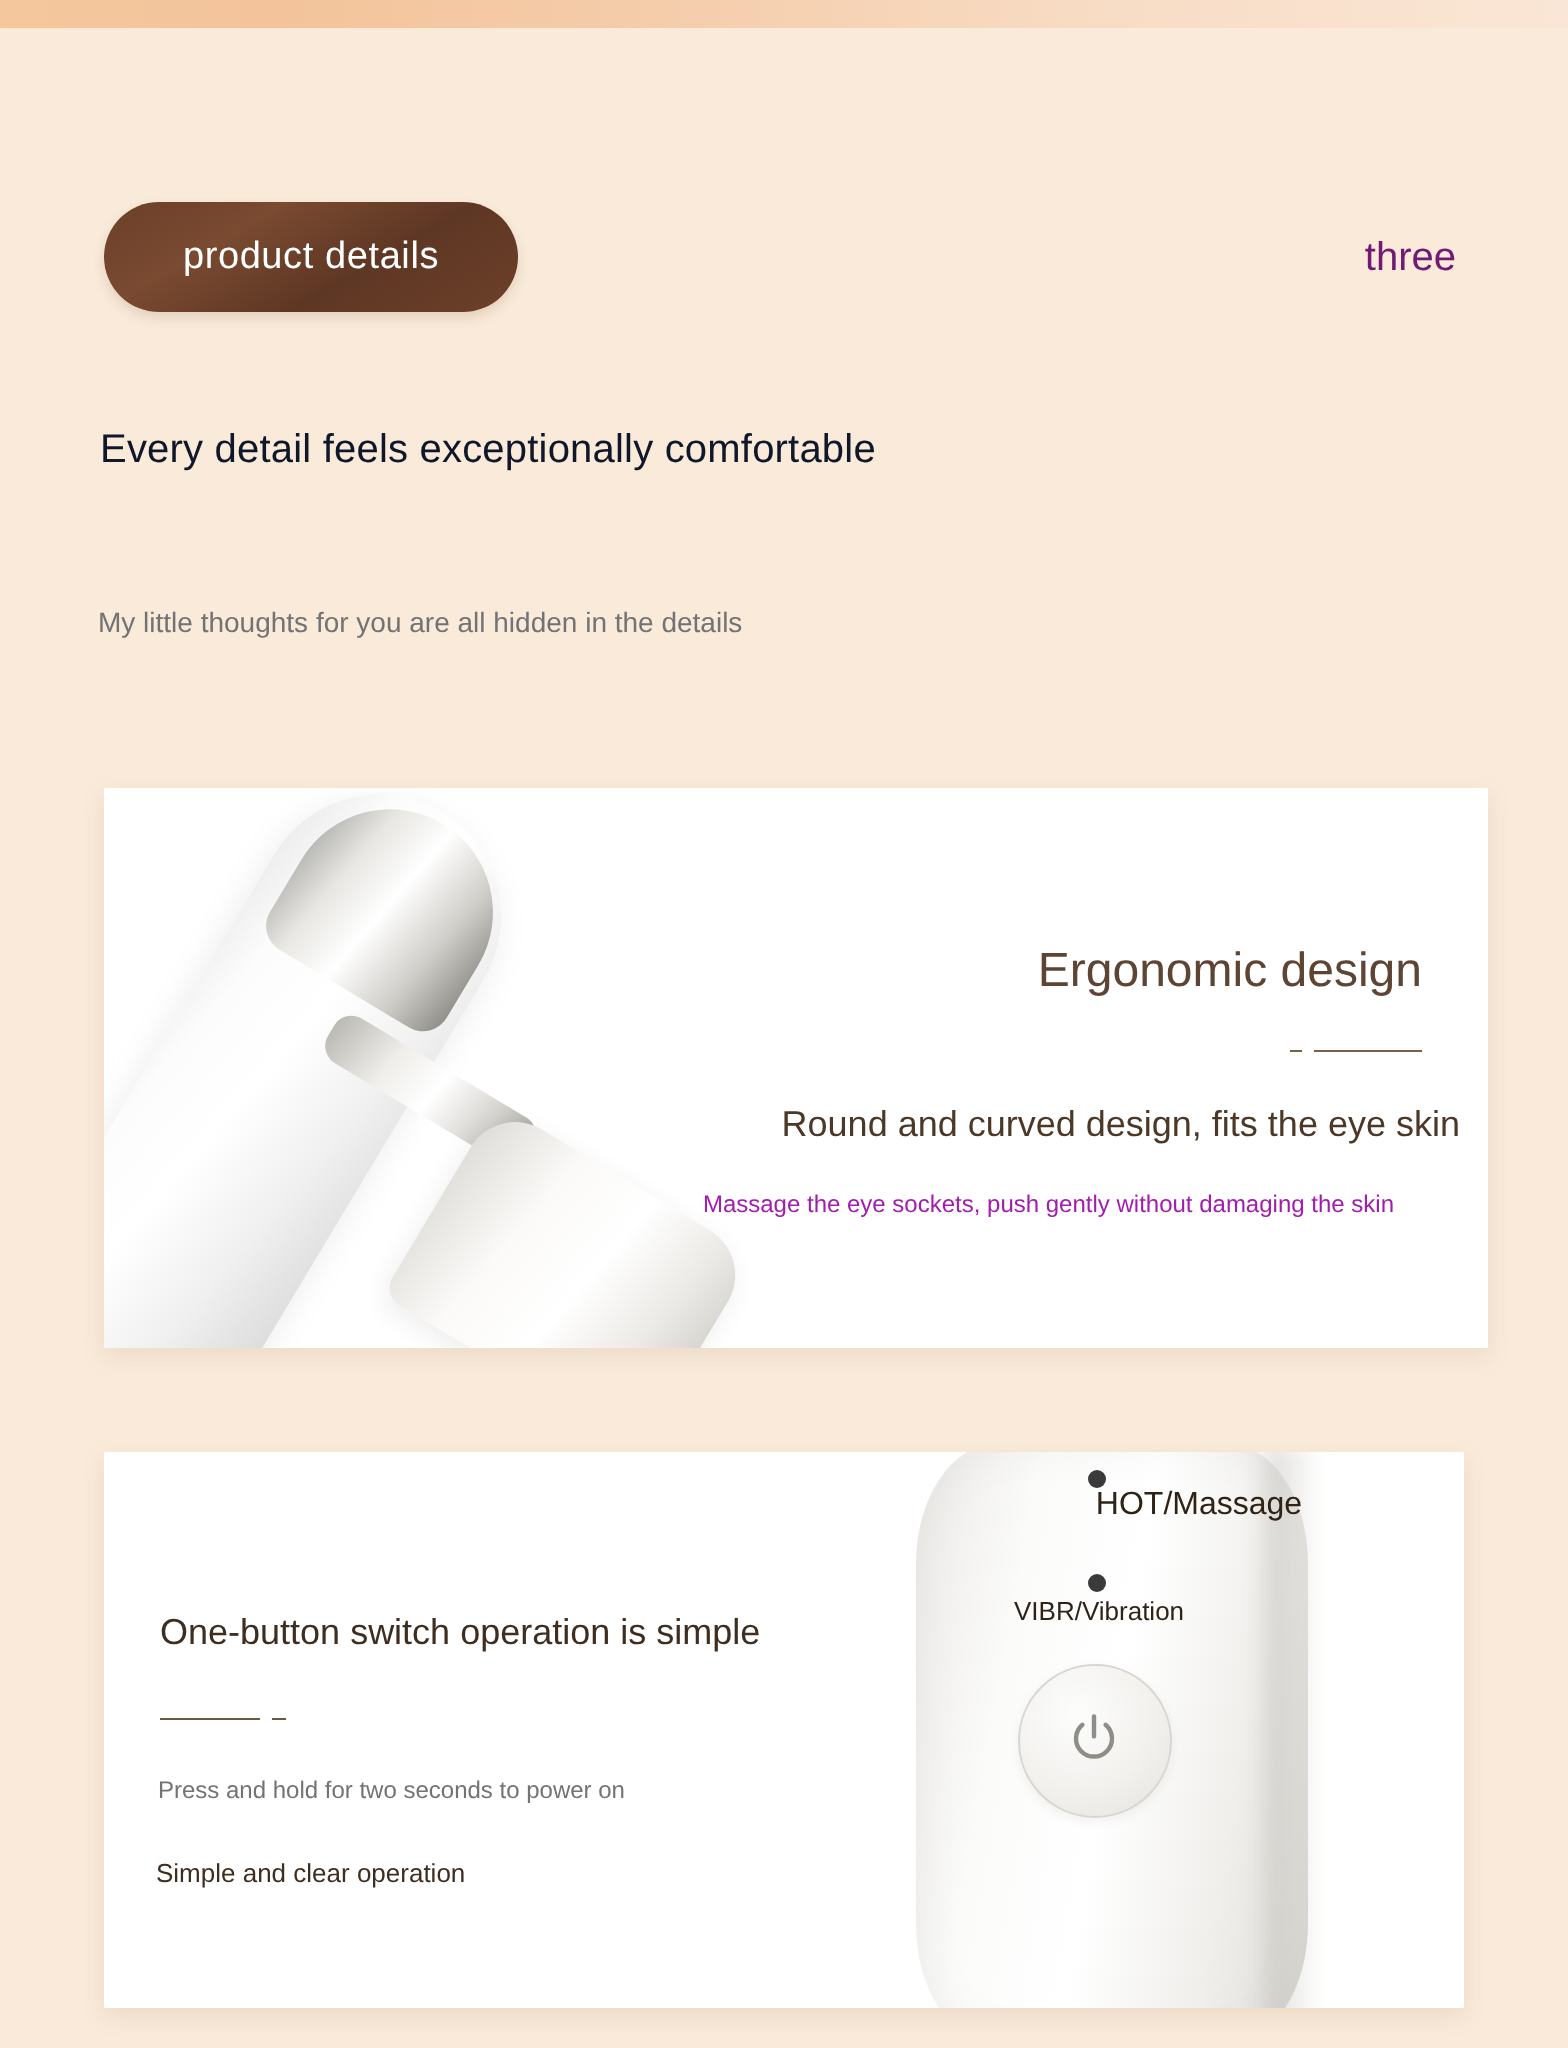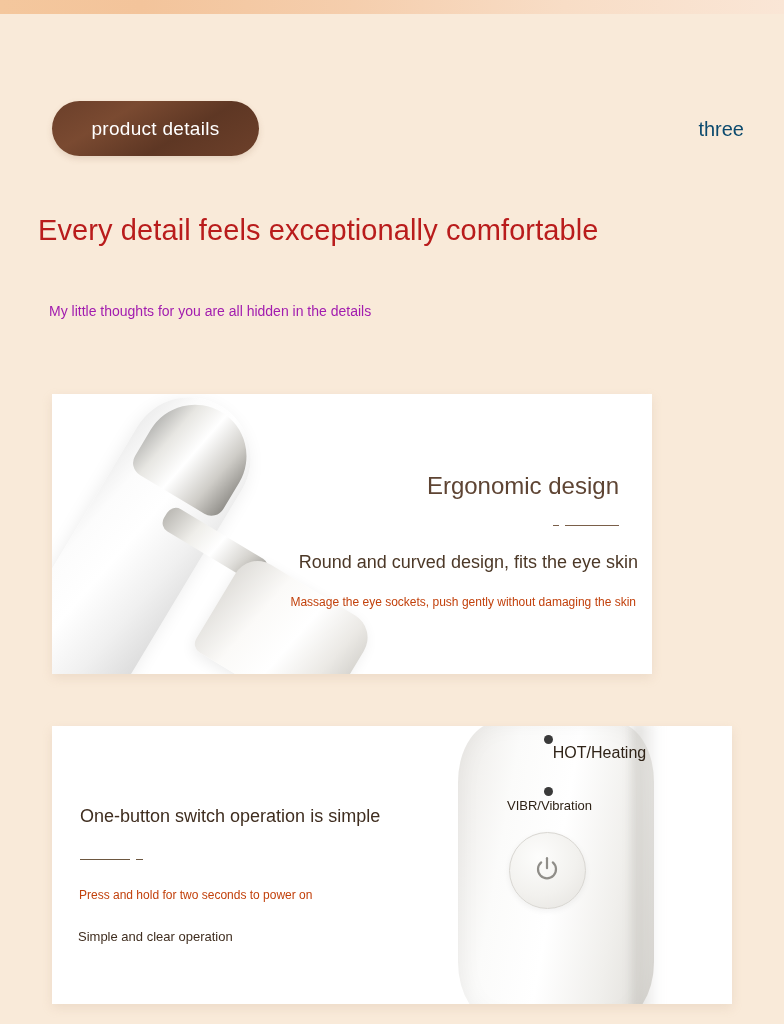--- a/index.html
+++ b/index.html
@@ -56,56 +56,56 @@
     top: 133px;
     width: 26px;
     height: 20px;
     background: linear-gradient(160deg, #4e2d1d 0%, #5c3723 100%);
     border-bottom-left-radius: 6px;
     border-top-left-radius: 2px;
     z-index: -1;
   }
   .section-index {
     position: absolute;
-    right: 40px;
+    right: 56px;
     top: 104px;
     font-size: 20px;
-    color: #0c4a6e;
+    color: #701a75;
     font-family: "Liberation Sans", sans-serif;
   }
 
   .headline {
     position: absolute;
-    left: 38px;
+    left: 50px;
     top: 200px;
-    font-size: 29px;
-    color: #b91c1c;
+    font-size: 20px;
+    color: #0f172a;
     letter-spacing: 0.1px;
     white-space: nowrap;
   }
   .subline {
     position: absolute;
     left: 49px;
     top: 289px;
     font-size: 14px;
-    color: #a21caf;
+    color: #737373;
     white-space: nowrap;
   }
 
   
   .card {
     position: absolute;
     background: #ffffff;
     box-shadow: 0 4px 10px rgba(190,160,135,0.20);
     overflow: hidden;
   }
   .card-one {
     left: 52px;
     top: 380px;
-    width: 600px;
+    width: 692px;
     height: 280px;
   }
   .card-two {
     left: 52px;
     top: 712px;
     width: 680px;
     height: 278px;
   }
 
   
@@ -137,24 +137,24 @@
   .c1-sub {
     position: absolute;
     right: 14px;
     top: 158px;
     font-size: 18px;
     color: #4c3827;
     white-space: nowrap;
   }
   .c1-desc {
     position: absolute;
-    right: 16px;
+    right: 47px;
     top: 201px;
     font-size: 12px;
-    color: #c2410c;
+    color: #a21caf;
     white-space: nowrap;
   }
 
   
   .dev1-wrap {
     position: absolute;
     left: 0; top: 0;
     width: 420px;
     height: 280px;
   }
@@ -228,21 +228,21 @@
     top: 133px;
     width: 7px;
     height: 0;
     border-top: 1px solid #6d5740;
   }
   .c2-line1 {
     position: absolute;
     left: 27px;
     top: 162px;
     font-size: 12px;
-    color: #c2410c;
+    color: #737373;
     white-space: nowrap;
   }
   .c2-line2 {
     position: absolute;
     left: 26px;
     top: 203px;
     font-size: 13px;
     color: #3f2d1f;
     white-space: nowrap;
     text-align: center;
@@ -345,21 +345,21 @@
     <div class="c1-rule"></div>
     <div class="c1-sub">Round and curved design, fits the eye skin</div>
     <div class="c1-desc">Massage the eye sockets, push gently without damaging the skin</div>
   </div>
 
   <div class="card card-two">
     <div class="dev2-body"></div>
     <div class="dev2-shadow"></div>
 
     <div class="dot dot-hot"></div>
-    <div class="c2-hot">HOT/Heating</div>
+    <div class="c2-hot">HOT/Massage</div>
 
     <div class="dot dot-vibr"></div>
     <div class="c2-vibr">VIBR/Vibration</div>
 
     <div class="power-btn"></div>
     <div class="power-glyph">
       <svg width="28" height="28" viewBox="0 0 28 28">
         <path d="M8.2 7.4 A9 9 0 1 0 19.8 7.4" fill="none" stroke="#8f8d88" stroke-width="2.2" stroke-linecap="round"></path>
         <line x1="14" y1="3.2" x2="14" y2="13.2" stroke="#8f8d88" stroke-width="2.2" stroke-linecap="round"></line>
       </svg>

